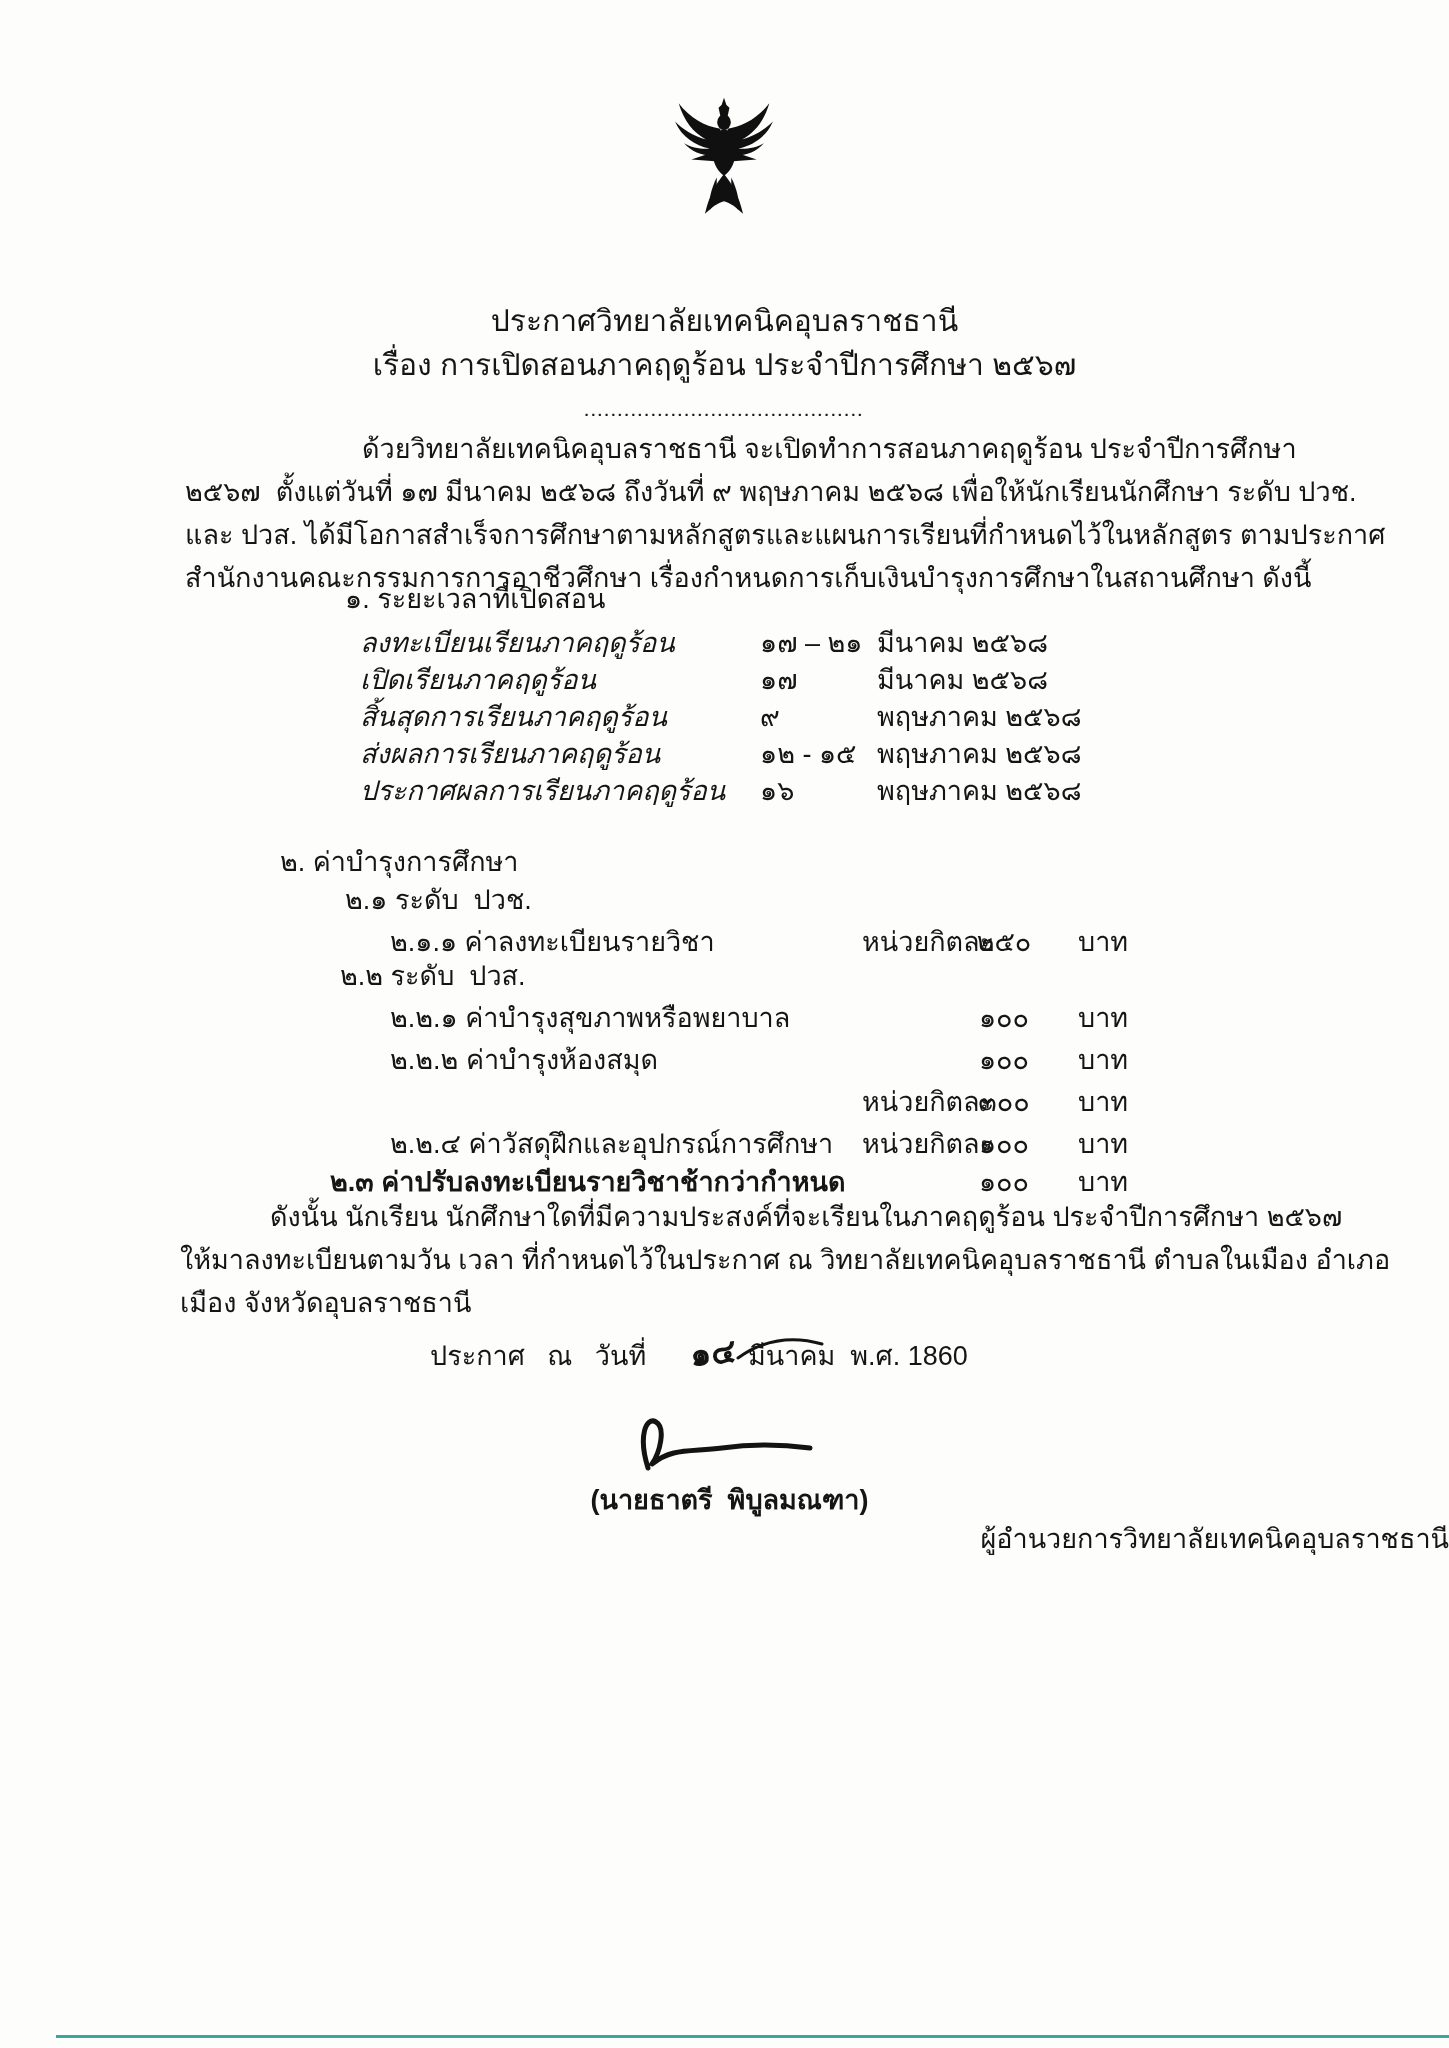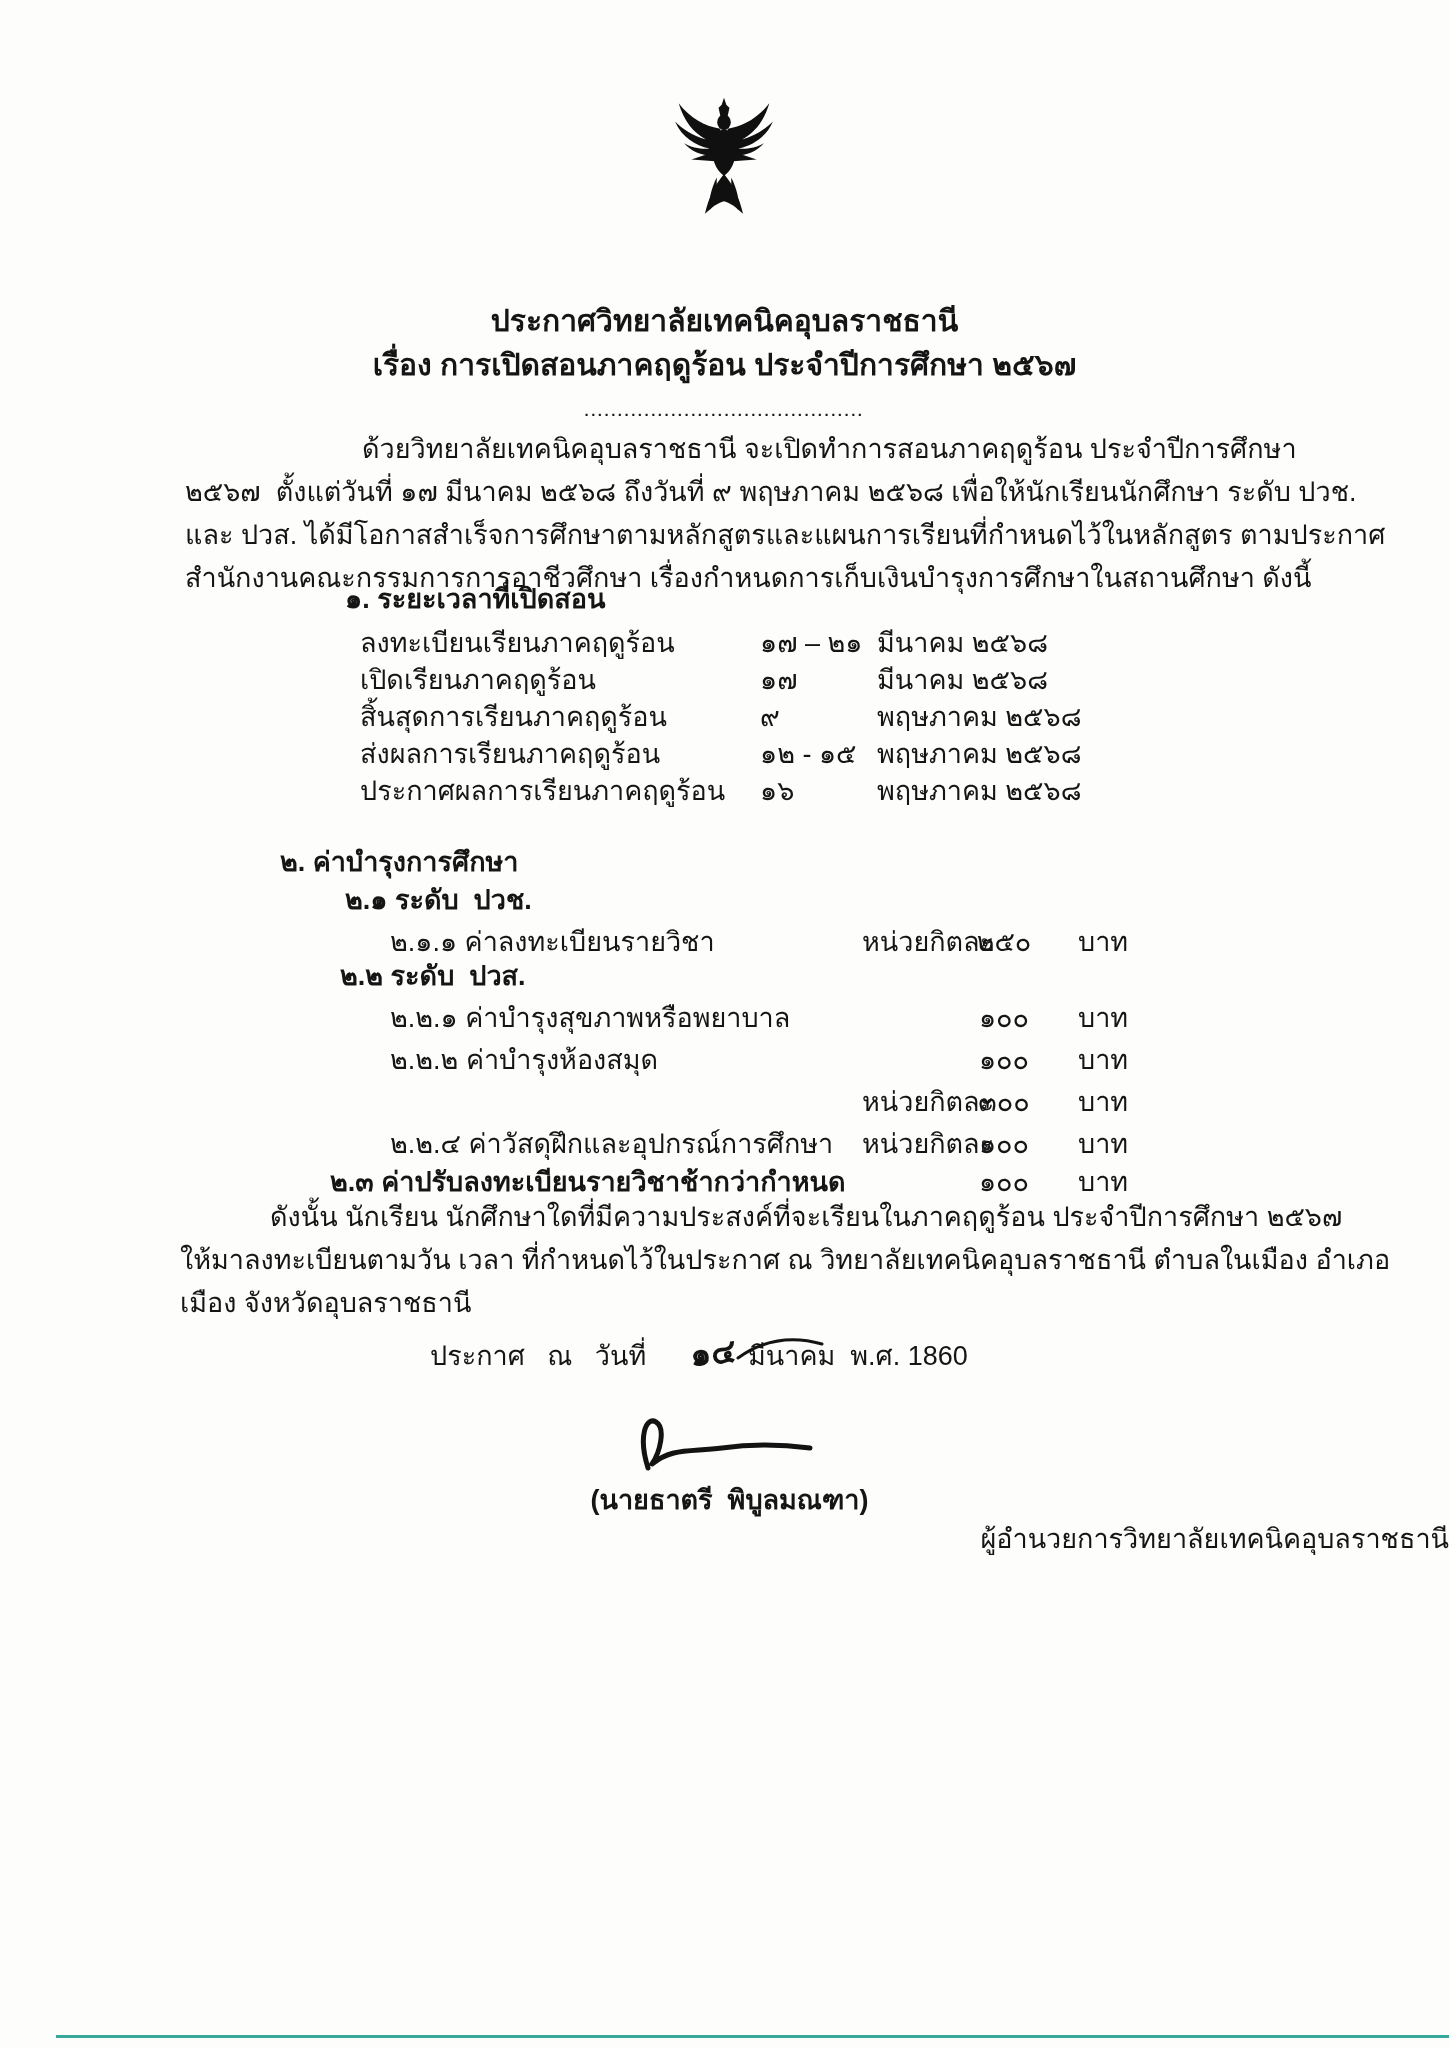--- a/index.html
+++ b/index.html
@@ -7,28 +7,28 @@
     position:relative;
     width:1449px;height:2048px;
     margin:0 auto;
     background:#fdfdfb;
     font-family:"Liberation Sans","DejaVu Sans",sans-serif;
     color:#151515;
     overflow:hidden;
   }
   .abs{position:absolute;white-space:pre;}
   .center{left:0;right:0;text-align:center;}
-  .bold{font-weight:bold;}
+  .bold{font-weight:normal;}
   .t30{font-size:30px;line-height:36px;}
   .t27{font-size:27px;line-height:36px;}
   .divider{font-size:15px;letter-spacing:2.5px;font-weight:bold;color:#1a1a1a;}
   .emblem{position:absolute;top:96px;left:668px;width:112px;height:136px;}
   .row{position:absolute;left:0;right:0;height:40px;font-size:27px;}
   .row span{position:absolute;white-space:pre;}
-  .sched-label{left:360px;}
+  .sched-label{left:360px;font-style:italic;}
   .sched-day{left:760px;}
   .sched-month{left:877px;}
   .fee-label{left:390px;}
   .fee-label-23{left:330px;font-weight:bold;}
   .fee-unit{left:862px;text-align:center;}
   .fee-amount{left:948px;width:112px;text-align:center;}
   .fee-baht{left:1078px;}
   .hand{
     font-size:33px;font-weight:bold;
     transform:rotate(-6deg);

